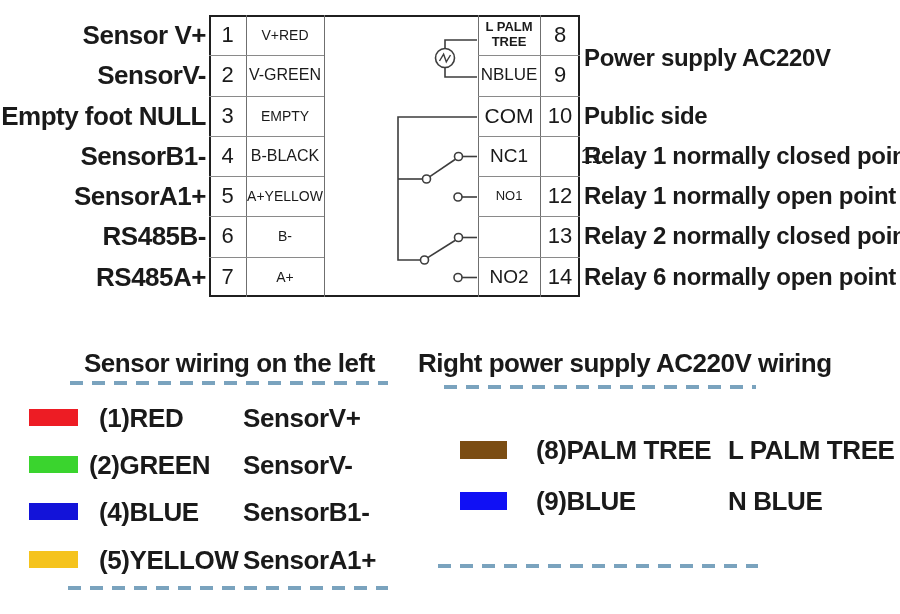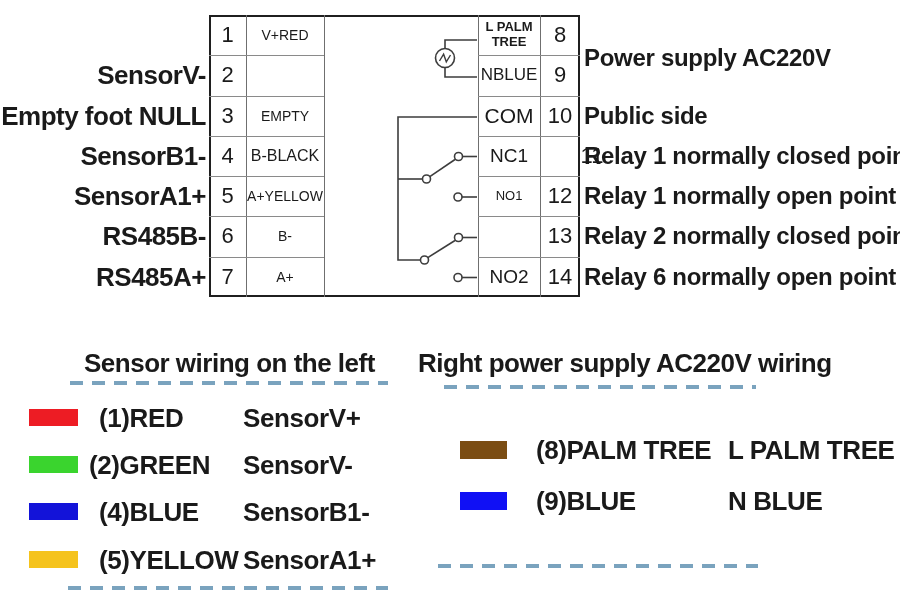--- a/index.html
+++ b/index.html
@@ -44,36 +44,38 @@
   <div class="abs hline" style="left:209px;width:115px;top:216px"></div>
   <div class="abs hline" style="left:209px;width:115px;top:257px"></div>
 
   <div class="abs hline" style="left:478px;width:102px;top:55px"></div>
   <div class="abs hline" style="left:478px;width:102px;top:96px"></div>
   <div class="abs hline" style="left:478px;width:102px;top:136px"></div>
   <div class="abs hline" style="left:478px;width:102px;top:176px"></div>
   <div class="abs hline" style="left:478px;width:102px;top:216px"></div>
   <div class="abs hline" style="left:478px;width:102px;top:257px"></div>
 
+  <div class="abs ext-label" style="top:15px">Sensor V+</div>
   <div class="abs ext-label" style="top:55px">SensorV-</div>
   <div class="abs ext-label" style="top:96px">Empty foot NULL</div>
   <div class="abs ext-label" style="top:136px">SensorB1-</div>
   <div class="abs ext-label" style="top:176px">SensorA1+</div>
   <div class="abs ext-label" style="top:216px">RS485B-</div>
   <div class="abs ext-label" style="top:257px">RS485A+</div>
 
   <div class="abs cell pin" style="left:209px;width:37px;top:15px">1</div>
   <div class="abs cell pin" style="left:209px;width:37px;top:55px">2</div>
   <div class="abs cell pin" style="left:209px;width:37px;top:96px">3</div>
   <div class="abs cell pin" style="left:209px;width:37px;top:136px">4</div>
   <div class="abs cell pin" style="left:209px;width:37px;top:176px">5</div>
   <div class="abs cell pin" style="left:209px;width:37px;top:216px">6</div>
   <div class="abs cell pin" style="left:209px;width:37px;top:257px">7</div>
 
   <div class="abs cell" style="left:246px;width:78px;top:15px">V+RED</div>
+  <div class="abs cell" style="left:246px;width:78px;top:55px;font-size:16px">V-GREEN</div>
   <div class="abs cell" style="left:246px;width:78px;top:96px">EMPTY</div>
   <div class="abs cell" style="left:246px;width:78px;top:136px;font-size:16px">B-BLACK</div>
   <div class="abs cell" style="left:246px;width:78px;top:176px;font-size:14px">A+YELLOW</div>
   <div class="abs cell" style="left:246px;width:78px;top:216px">B-</div>
   <div class="abs cell" style="left:246px;width:78px;top:257px">A+</div>
 
   <div class="abs cell wrapcell" style="left:478px;width:62px;top:15px;font-size:13px;font-weight:600">L PALM TREE</div>
   <div class="abs cell" style="left:478px;width:62px;top:55px;font-size:17px">NBLUE</div>
   <div class="abs cell" style="left:478px;width:62px;top:96px;font-size:21px">COM</div>
   <div class="abs cell" style="left:478px;width:62px;top:136px;font-size:19px">NC1</div>

